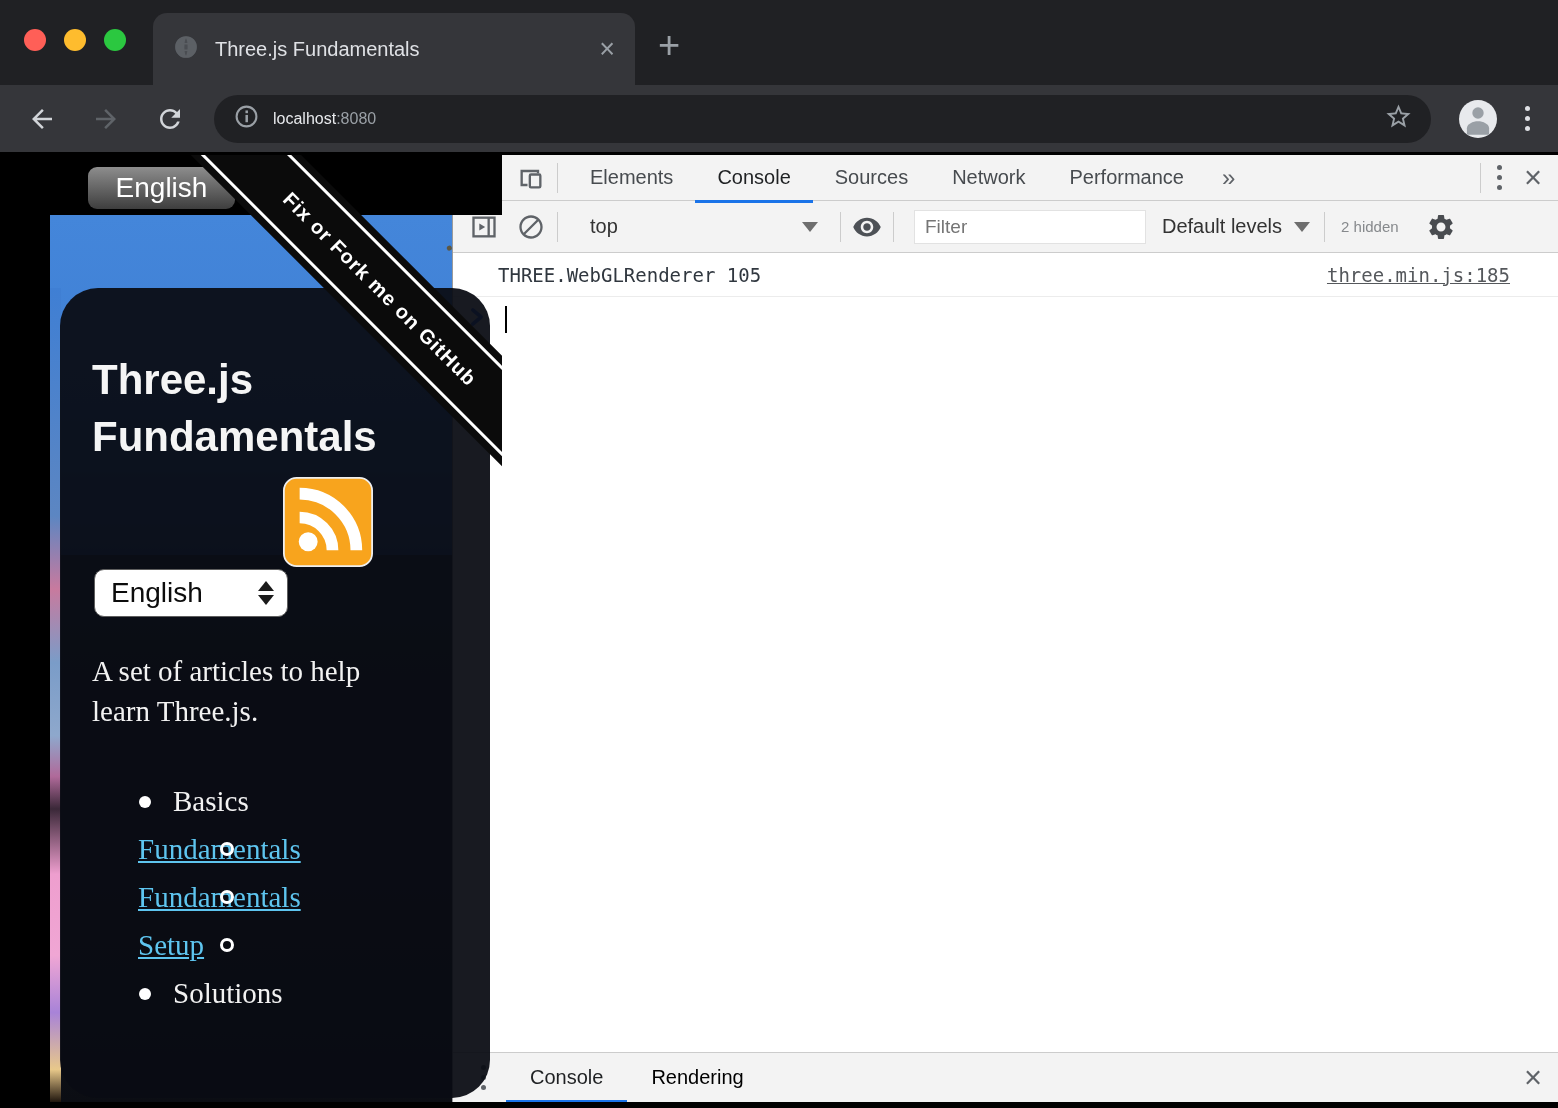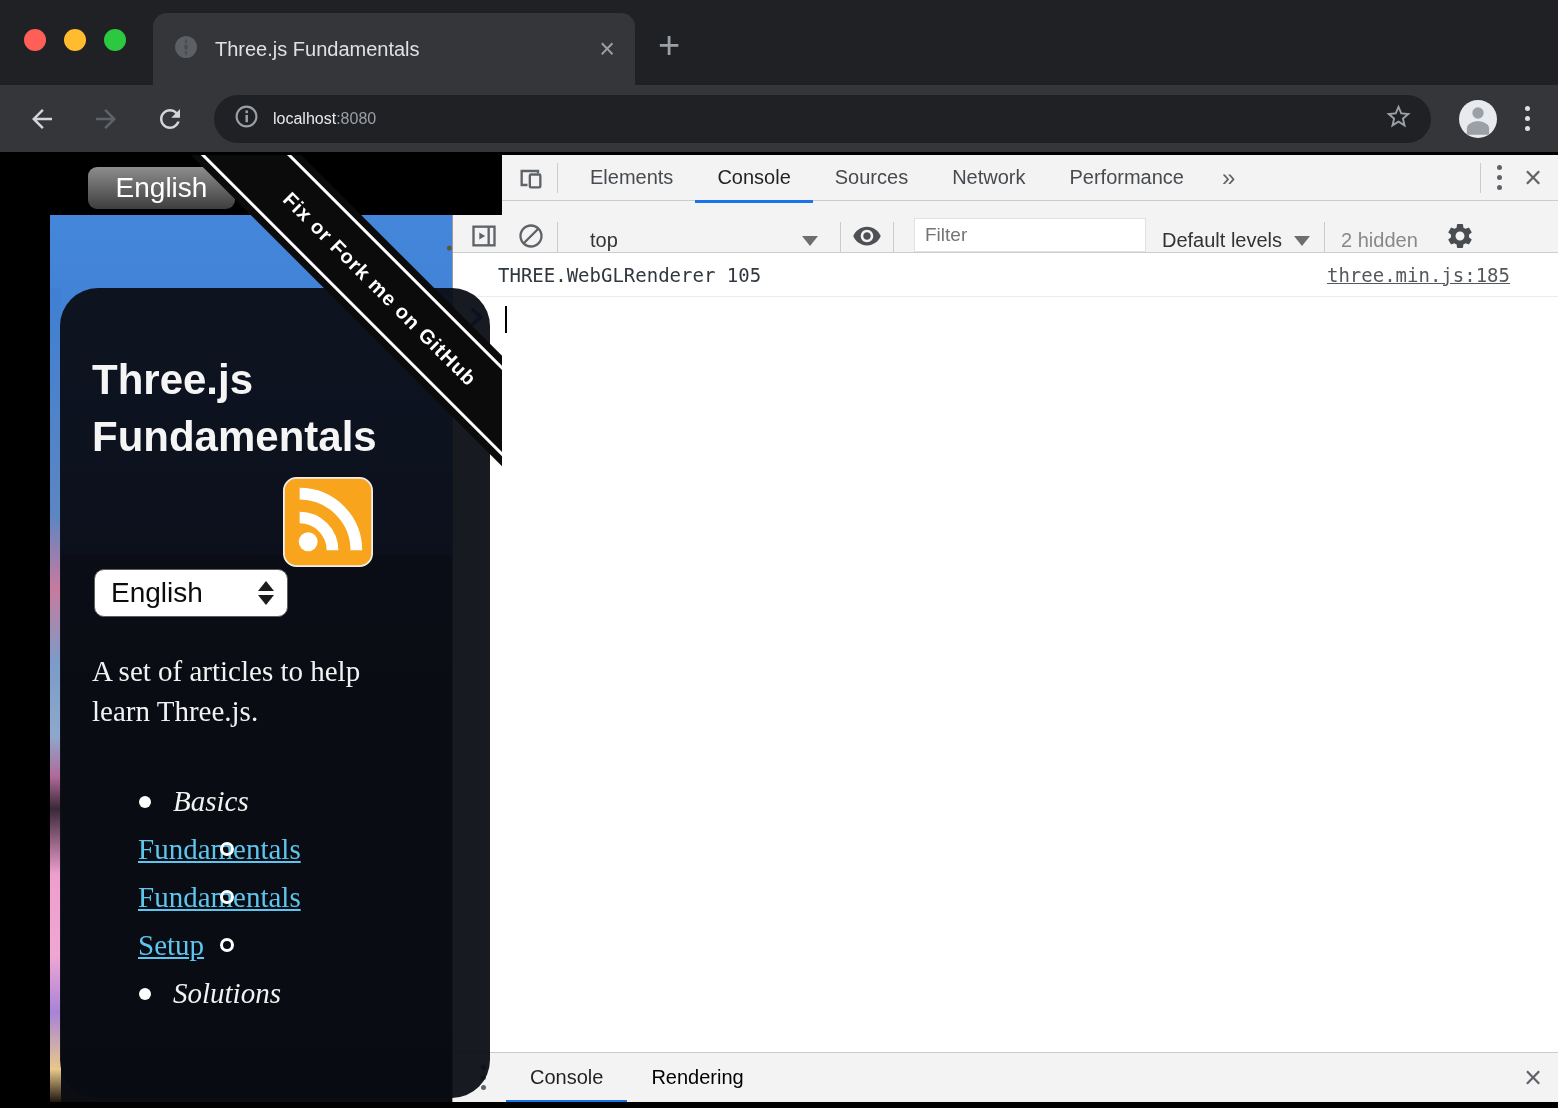--- a/index.html
+++ b/index.html
@@ -65,51 +65,51 @@
                  background:#fff; border:1px solid #5e5e5e; border-radius:10px; display:flex;
                  align-items:center; padding:0 13px 0 16px; font-size:28px; color:#0c0c0c; }
   .spin { margin-left:auto; display:flex; flex-direction:column; gap:4px; }
   .spin i { width:0; height:0; border-left:8px solid transparent; border-right:8px solid transparent; }
   .spin .up { border-bottom:10px solid #1b1b1b; }
   .spin .dn { border-top:10px solid #1b1b1b; }
   .tagline { position:absolute; left:42px; top:496px; width:285px; z-index:3; color:#f2f2f2;
              font-family:"Liberation Serif", serif; font-size:29px; line-height:40px; }
   .sitenav { position:absolute; left:0; top:622px; width:100%; z-index:3; color:#f2f2f2;
              font-family:"Liberation Serif", serif; font-size:29px; line-height:48px; }
-  .lvl1 { position:relative; padding-left:123px;font-style:italic; }
+  .lvl1 { position:relative; padding-left:123px; }
   .lvl1 .dot { position:absolute; left:89px; top:19px; width:12px; height:12px; border-radius:50%; background:#fff; }
   .lvl2 { position:relative; padding-left:88px; width:440px; }
   .lvl2 .circ { position:absolute; left:170px; top:17px; width:14px; height:14px; border:3px solid #fff;
                 border-radius:50%; background:transparent; }
   .lvl2 a, .lvl2 .navlink { color:#5ec5ef; text-decoration:underline; }
   .wrapnarrow { width:420px; max-width:420px; }
   .wrapnarrow .navlink { display:inline-block; width:212px; }
 
   
   #devtools { position:absolute; left:452px; top:155px; width:1106px; height:947px; background:#fff;
               border-left:1px solid #9b9b9b; }
   .dt-tabbar { height:46px; background:#f3f3f3; border-bottom:1px solid #ccc; display:flex; align-items:center; }
   .dt-iconbtn { width:32px; height:32px; margin-left:15px; display:flex; align-items:center; justify-content:center; }
   .dt-sep { width:1px; height:30px; background:#ccc; margin:0 10px; }
   .dt-tab { padding:0 22px; height:50px; display:flex; align-items:center; font-size:20px; color:#474b4f; }
   .dt-tab.active { color:#1f2123; box-shadow:inset 0 -3px 0 #1a73e8; }
   .dt-overflow { color:#5f6368; font-size:24px; padding:0 16px; }
   .dt-vdots b { background:#5f6368; }
   .dt-close { color:#5f6368; font-size:31px; padding:0 16px; line-height:31px; }
 
-  .dt-toolbar { height:52px; background:#f3f3f3; border-bottom:1px solid #ccc; display:flex; align-items:flex-end; }
+  .dt-toolbar { height:52px; background:#f3f3f3; border-bottom:1px solid #ccc; display:flex; align-items:center; }
   .ctx-select { width:252px; margin-left:10px; display:flex; align-items:center; font-size:20px; color:#333;
                 padding:0 12px; }
   .caret { width:0; height:0; border-left:8px solid transparent; border-right:8px solid transparent;
            border-top:10px solid #6e6e6e; }
   .filter-input { width:232px; height:34px; margin-left:10px; background:#fff; border:1px solid #e2e2e2;
                   font-size:19px; padding:0 10px; color:#333; font-family:"Liberation Sans",sans-serif; }
   .filter-input::placeholder { color:#757575; }
   .levels { display:flex; align-items:center; font-size:20px; color:#333; margin-left:16px; gap:12px; }
-  .hidden-count { font-size:20px; color:#86898c; margin-left:16px; }
+  .hidden-count { font-size:15px; color:#86898c; margin-left:16px; }
   .gear-btn { margin-left:26px; }
 
   .dt-logrow { height:44px; display:flex; align-items:center; border-bottom:1px solid #ececec;
                font-family:"DejaVu Sans Mono", monospace; font-size:19px; color:#30373f;
                padding:0 48px 0 45px; }
   .log-source { margin-left:auto; color:#55585c; text-decoration:underline; }
   .dt-prompt { height:44px; display:flex; align-items:center; padding-left:17px; }
   .cursor-bar { width:2px; height:27px; background:#000; margin-left:21px; }
 
   .dt-drawer { position:absolute; left:0; bottom:0; width:100%; height:50px; background:#f3f3f3;

